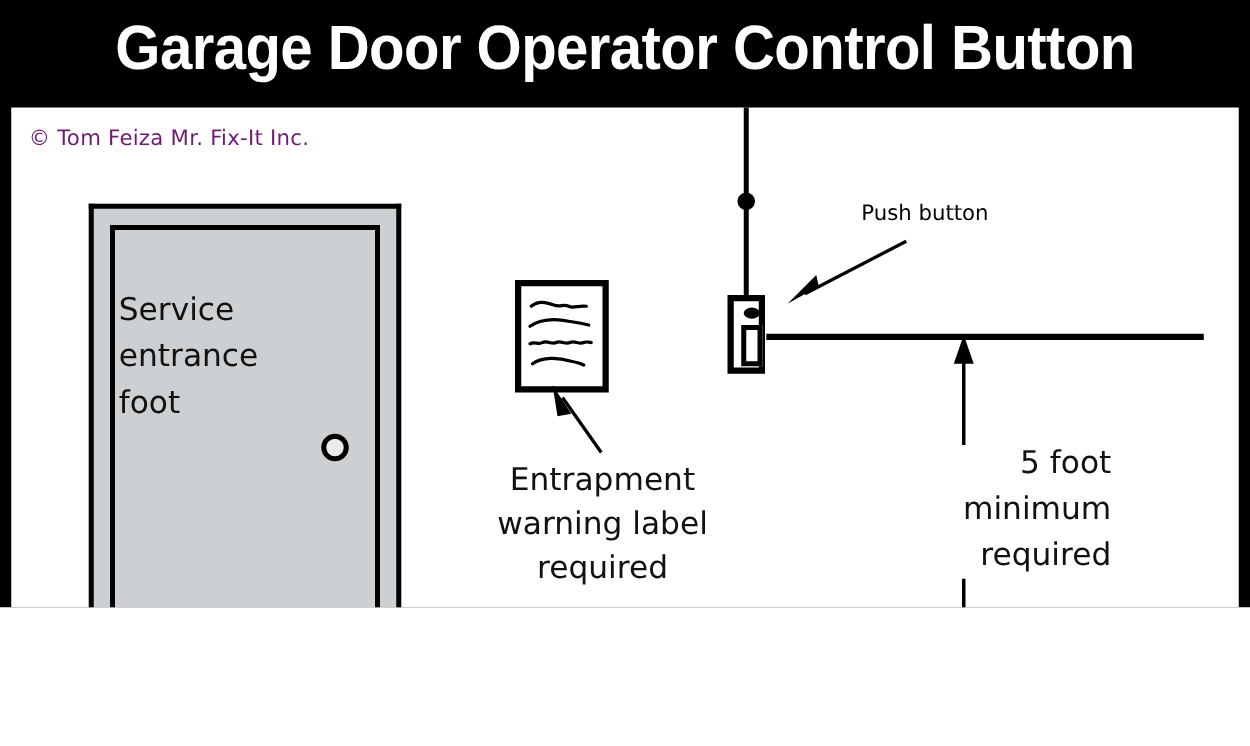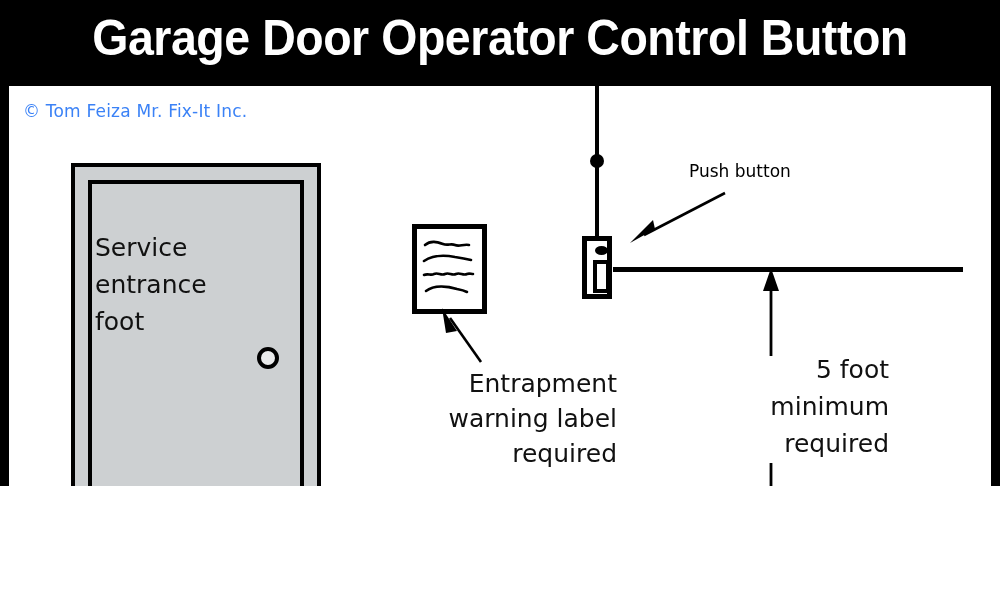--- a/index.html
+++ b/index.html
@@ -62,21 +62,21 @@
     background: #ffffff;
   }
 
   
   .copyright {
     position: absolute;
     left: 14px;
     top: 15px;
     font-family: "DejaVu Sans", sans-serif;
     font-size: 17px;
-    color: #3b82f6;
+    color: #701a75;
     letter-spacing: 0.2px;
     white-space: nowrap;
   }
 
   
   .door-frame {
     position: absolute;
     left: 62px;
     top: 77px;
     width: 250px;
@@ -136,21 +136,21 @@
     left: 0;
     top: 0;
     width: 100%;
     height: 100%;
   }
   .warn-text {
     position: absolute;
     left: 338px;
     top: 280px;
     width: 270px;
-    text-align: right;
+    text-align: center;
     font-family: "DejaVu Sans", sans-serif;
     font-size: 25px;
     line-height: 35px;
     color: #111111;
   }
 
   
   .wire {
     position: absolute;
     left: 586px;

